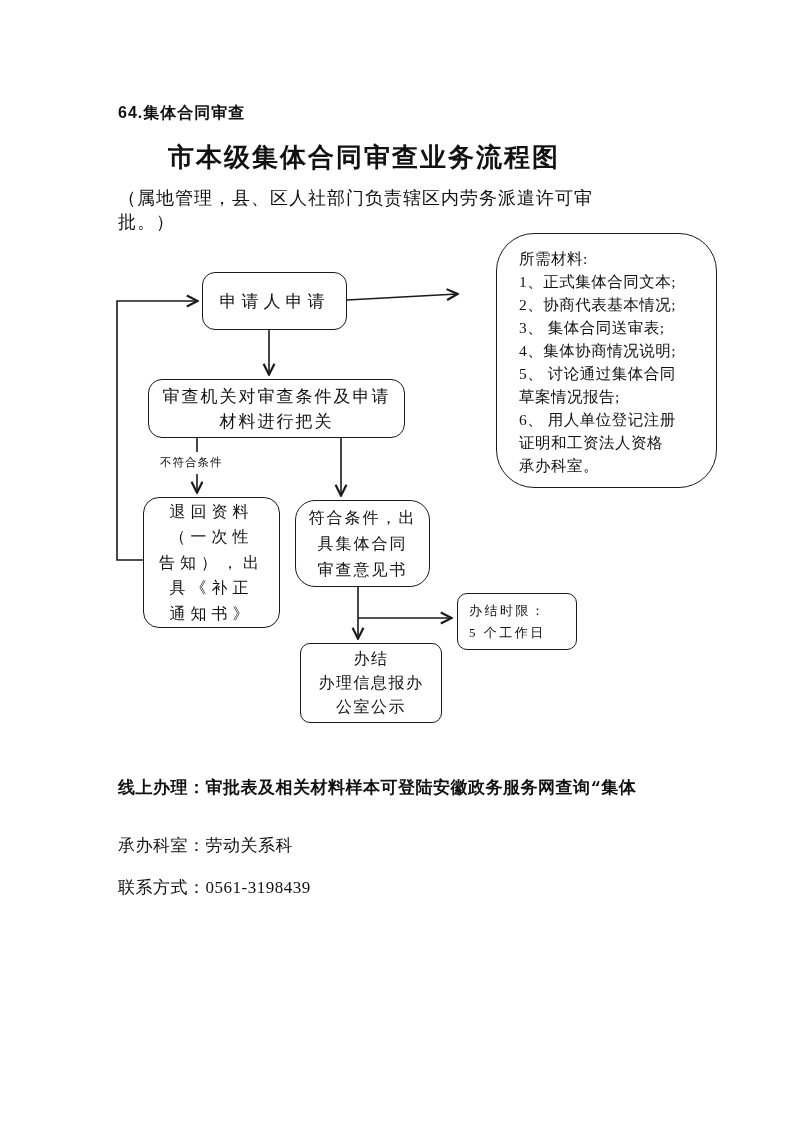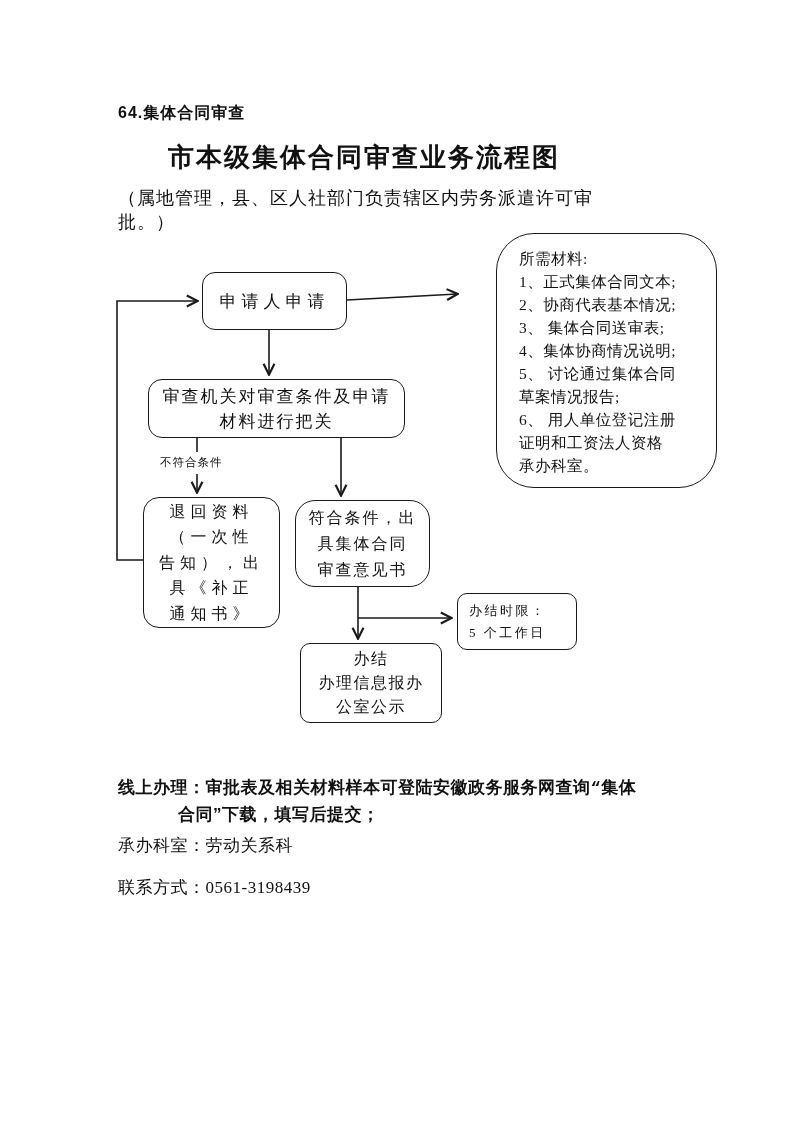--- a/index.html
+++ b/index.html
@@ -216,21 +216,20 @@
     <span class="nline">3、 集体合同送审表;</span>
     <span class="nline">4、集体协商情况说明;</span>
     <span class="nline">5、 讨论通过集体合同</span>
     <span class="nline">草案情况报告;</span>
     <span class="nline">6、 用人单位登记注册</span>
     <span class="nline">证明和工资法人资格</span>
     <span class="nline">承办科室。</span>
   </div>
 
   <div class="footer-online-1">线上办理：审批表及相关材料样本可登陆安徽政务服务网查询“集体</div>
-  <div class="footer-online-2">合同”下载，填写后提交；</div>
 
   <div class="footer-line footer-dept">
     <span>承办科室：</span><span>劳动关系科</span>
   </div>
 
   <div class="footer-line footer-contact">
     <span>联系方式：</span><span>0561-3198439</span>
   </div>
 
 </div>

